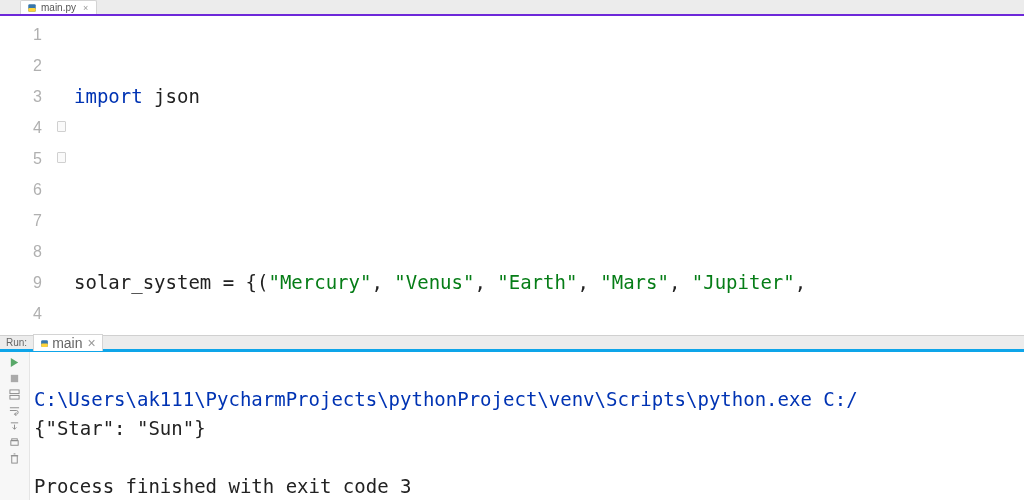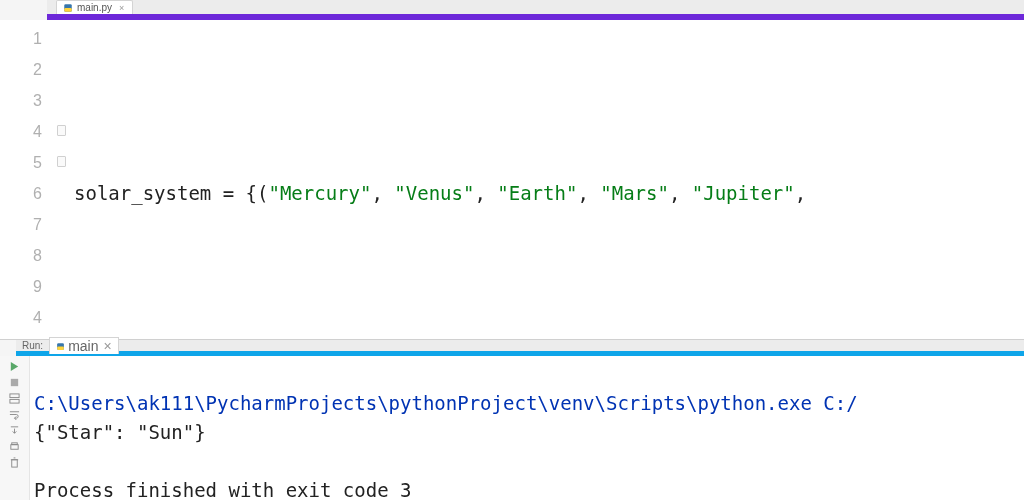--- a/index.html
+++ b/index.html
@@ -1,34 +1,34 @@
 <!DOCTYPE html>
 <html><head>
 <meta charset="utf-8">
 <style>
   * { margin: 0; padding: 0; box-sizing: border-box; }
   html, body { width: 1024px; height: 500px; overflow: hidden; font-family: 'Segoe UI', Arial, sans-serif; background: #f5f5f5; }
   .ide { display: flex; flex-direction: column; width: 100%; height: 100%; }
-  .tabbar { height: 20px; background: #ececec; border-bottom: 6px solid #6d28d9; display: flex; align-items: flex-end; padding-left: 9px; margin-left: 47px; }
+  .tabbar { height: 20px; background: #ececec; border-bottom: 2px solid #6d28d9; display: flex; align-items: flex-end; padding-left: 20px; }
   .tab { background: #fff; border: 1px solid #d4d4d4; border-bottom: none; padding: 1px 8px 1px 6px; font-size: 10px; color: #555; display: flex; align-items: center; gap: 4px; border-radius: 2px 2px 0 0; cursor: pointer; }
   .tab .ficon { width: 10px; height: 10px; display: inline-flex; align-items: center; justify-content: center; }
   .tab .close { font-size: 9px; color: #999; margin-left: 3px; cursor: pointer; }
   .editor { flex: 0 0 320px; background: #fff; display: flex; font-family: 'Consolas', 'Menlo', monospace; font-size: 19px; line-height: 31px; overflow: hidden; border-bottom: 1px solid #d0d0d0; }
   .gutter { width: 60px; text-align: right; padding-right: 18px; color: #b0b0b0; background: #fff; user-select: none; padding-top: 3px; }
   .gutter div { height: 31px; font-family: 'Segoe UI', Arial, sans-serif; font-size: 16px; }
   .foldcol { width: 14px; background: #fff; padding-top: 3px; }
   .foldcol div { height: 31px; position: relative; }
   .fold-mark { position: absolute; left: -3px; top: 9px; width: 9px; height: 11px; border: 1px solid #d0d0d0; border-radius: 1px; background: #fafafa; }
   .code { flex: 1; padding-top: 3px; white-space: pre; color: #222; }
   .code .line { height: 31px; }
   .kw { color: #0033B3; }
   .str { color: #067D17; }
   .op { color: #222; }
   .ident { color: #222; }
-  .runbar { height: 16px; background: #ececec; border-bottom: 5px solid #0ea5e9; display: flex; align-items: center; font-size: 10px; color: #666; margin-left: 16px; }
+  .runbar { height: 16px; background: #ececec; border-bottom: 3px solid #0ea5e9; display: flex; align-items: center; font-size: 10px; color: #666; }
   .runbar .lbl { padding: 0 6px; }
   .runbar .rtab { background: #fff; border: 1px solid #d4d4d4; border-bottom: none; padding: 0 6px; display: flex; align-items: center; gap: 3px; font-size: 14px; }
   .console-wrap { flex: 1; display: flex; background: #fff; }
   .consolebtns { width: 30px; background: #f7f7f7; border-right: 1px solid #e5e5e5; display: flex; flex-direction: column; align-items: center; gap: 3px; padding-top: 4px; }
   .cbtn { width: 14px; height: 13px; display: flex; align-items: center; justify-content: center; cursor: pointer; color: #888; }
   .cbtn svg { width: 11px; height: 11px; }
   .console { flex: 1; font-family: 'Consolas','Menlo',monospace; font-size: 19px; line-height: 29px; padding: 4px 2px 0 4px; color: #0033B3; white-space: pre; overflow: hidden; }
   .console .out { color: #222; }
 </style>
 </head>
@@ -72,20 +72,21 @@
       <div>
           <span class="fold-mark"></span>
         </div>
       <div></div>
         <div></div>
         <div></div>
         <div></div>
         <div></div>
     </div>
     <div class="code">
+      <div class="line"><span class="kw">import</span> <span class="ident">json</span></div>
       <div class="line"></div>
       <div class="line"><span class="ident">solar_system</span><span class="op"> = {(</span><span class="str">"Mercury"</span><span class="op">, </span><span class="str">"Venus"</span><span class="op">, </span><span class="str">"Earth"</span><span class="op">, </span><span class="str">"Mars"</span><span class="op">, </span><span class="str">"Jupiter"</span><span class="op">,</span></div>
       
       
       
       
       
       
       
     </div>

